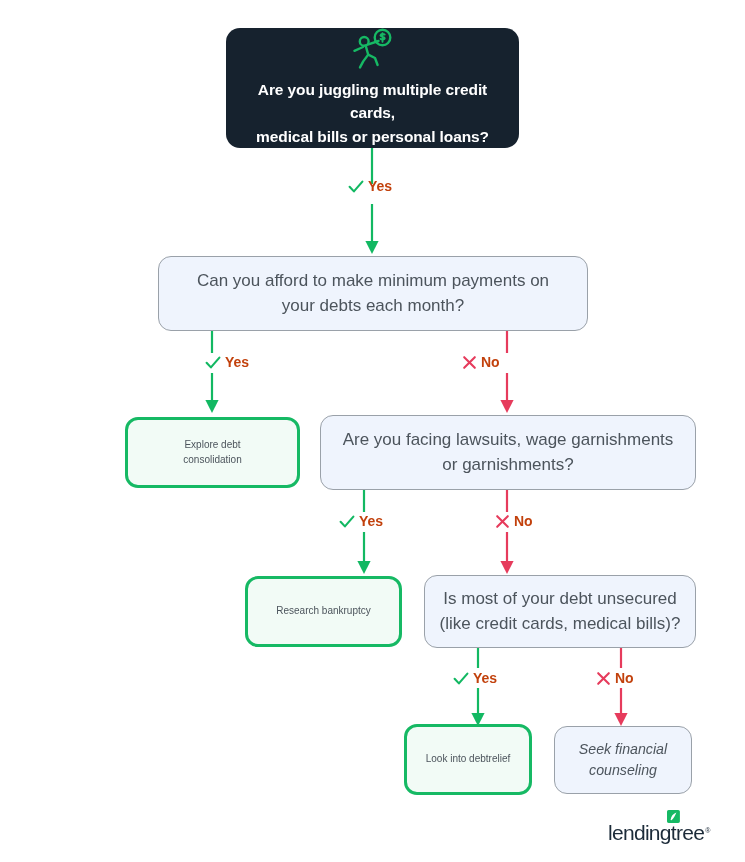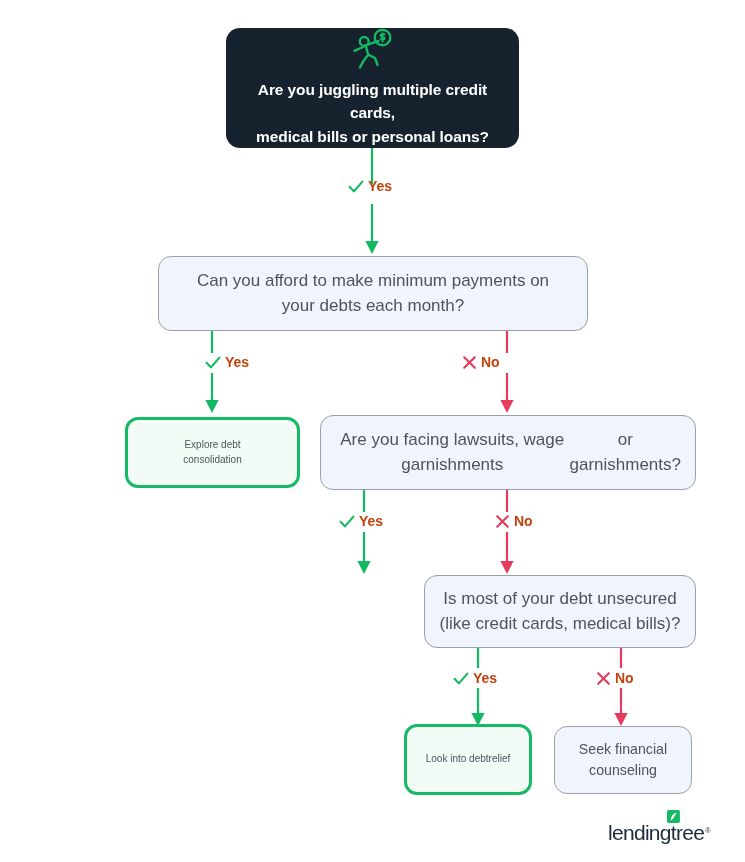--- a/index.html
+++ b/index.html
@@ -200,21 +200,21 @@
       </svg>
     </span>
     <span>No</span>
   </div>
 
   <div class="node node-answer-green" style="left:125px; top:417px; width:175px; height:71px; flex-direction:column;">
     <div>Explore debt</div>
     <div>consolidation</div>
   </div>
 
-  <div class="node node-question" style="left:320px; top:415px; width:376px; height:75px; ">
+  <div class="node node-question" style="left:320px; top:415px; width:376px; height:75px; flex-direction:column;">
     <div>Are you facing lawsuits, wage garnishments</div>
     <div>or garnishments?</div>
   </div>
 
   <svg class="conn" style="left:352px; top:490px;" width="26" height="86">
     <line x1="12" y1="0" x2="12" y2="22" stroke="#12b862" stroke-width="2.2"></line>
     <line x1="12" y1="42" x2="12" y2="72" stroke="#12b862" stroke-width="2.2"></line>
     <polygon points="12,84 5.4,71 18.6,71" fill="#12b862"></polygon>
   </svg>
 
@@ -235,20 +235,23 @@
 
   <div class="branch-label" style="left:494px; top:513px;">
     <span class="mark">
       <svg width="17" height="17" viewBox="0 0 17 17" fill="none" stroke="#e63b5c" stroke-width="2.1" stroke-linecap="round">
         <path d="M3.2 3.2 L13.8 13.8 M13.8 3.2 L3.2 13.8"></path>
       </svg>
     </span>
     <span>No</span>
   </div>
 
+  <div class="node node-answer-green" style="left:245px; top:576px; width:157px; height:71px;">
+    <div>Research bankruptcy</div>
+  </div>
 
   <div class="node node-question" style="left:424px; top:575px; width:272px; height:73px; flex-direction:column;">
     <div>Is most of your debt unsecured</div>
     <div>(like credit cards, medical bills)?</div>
   </div>
 
   <svg class="conn" style="left:466px; top:648px;" width="26" height="80">
     <line x1="12" y1="0" x2="12" y2="20" stroke="#12b862" stroke-width="2.2"></line>
     <line x1="12" y1="40" x2="12" y2="66" stroke="#12b862" stroke-width="2.2"></line>
     <polygon points="12,78 5.4,65 18.6,65" fill="#12b862"></polygon>
@@ -276,21 +279,21 @@
       </svg>
     </span>
     <span>No</span>
   </div>
 
   <div class="node node-answer-green" style="left:404px; top:724px; width:128px; height:71px; flex-direction:row;">
     <div>Look into debt</div>
     <div>relief</div>
   </div>
 
-  <div class="node node-answer-gray" style="left:554px; top:726px; width:138px; height:68px; flex-direction:column;">
+  <div class="node node-answer-gray" style="left:554px; top:726px; width:138px; height:68px; flex-direction:column;font-style:italic;">
     <div>Seek financial</div>
     <div>counseling</div>
   </div>
 
   <div class="logo" style="left:608px; top:822px;">
     <span class="logo-leaf">
       <svg width="15" height="15" viewBox="0 0 15 15" fill="none">
         <path d="M2.6 1.0 H12.2 C13.2 1.0 13.9 1.8 13.9 2.8 V12.3 C13.9 13.3 13.2 14.0 12.2 14.0 H2.6 C1.7 14.0 1.0 13.3 1.0 12.3 V2.8 C1.0 1.8 1.7 1.0 2.6 1.0 Z" fill="#16b964"></path>
         <path d="M4.6 11.0 C5.0 7.4 7.0 4.9 10.4 3.6 C9.0 6.8 8.0 9.2 5.6 11.3 Z" fill="#ffffff"></path>
       </svg>

